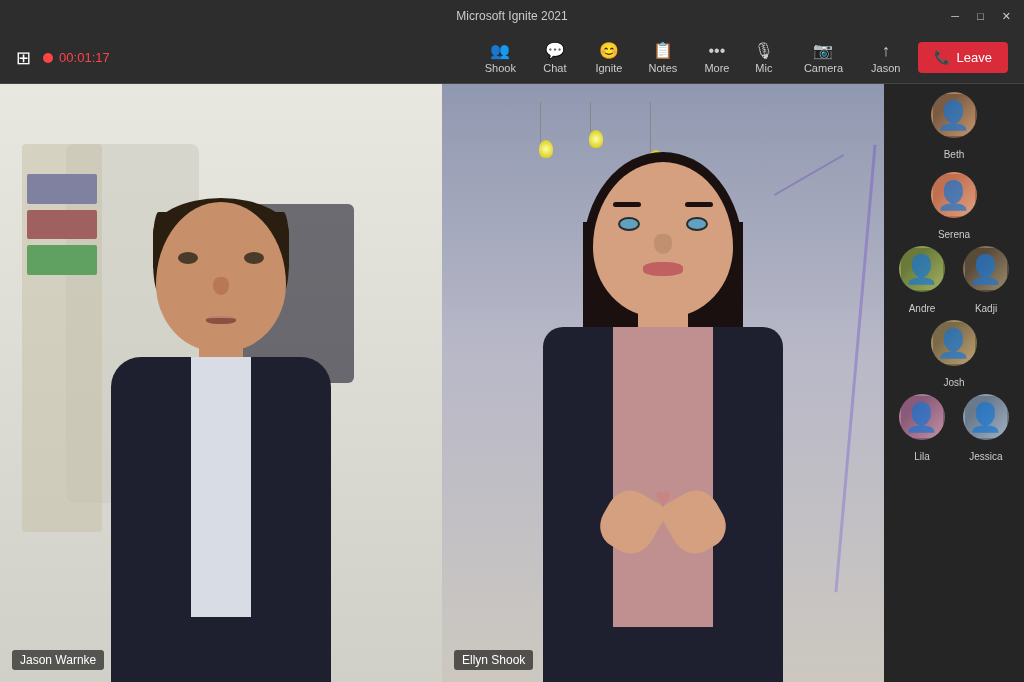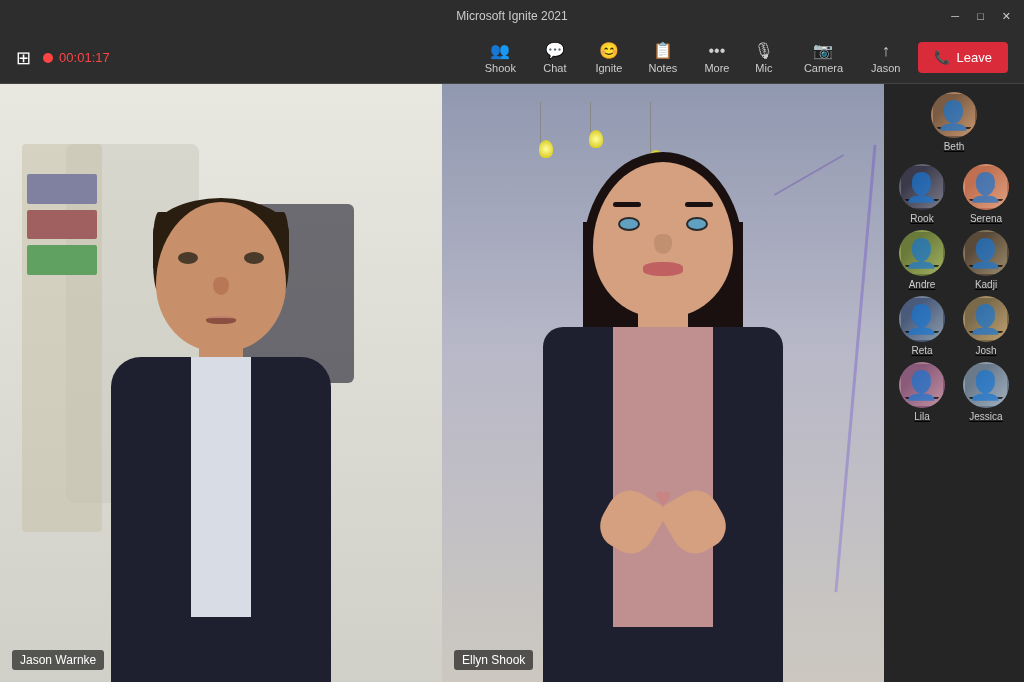--- a/index.html
+++ b/index.html
@@ -175,24 +175,23 @@
     .participant-row {
       display: flex;
       gap: 4px;
       justify-content: center;
     }
 
     .participant-item {
       display: flex;
       flex-direction: column;
       align-items: center;
-      gap: 3px;
+      gap: 11px;
       cursor: pointer;
       width: 60px;
-      text-decoration: underline;
     }
 
     .participant-avatar {
       width: 46px;
       height: 46px;
       border-radius: 50%;
       overflow: hidden;
       border: 2px solid transparent;
     }
 
@@ -669,26 +668,20 @@
         </div>
         <span class="participant-name">Beth</span>
       </div>
     </div>
 
     <div class="participant-row">
     </div>
 
     <div class="participant-row">
       <div class="participant-item">
-        <div class="participant-avatar av-rook">
-          <div class="face"></div>
-        </div>
-        <span class="participant-name">Rook</span>
-      </div>
-      <div class="participant-item">
         <div class="participant-avatar av-serena">
           <div class="face"></div>
         </div>
         <span class="participant-name">Serena</span>
       </div>
     </div>
 
     <div class="participant-row">
       <div class="participant-item">
         <div class="participant-avatar av-andre">
@@ -699,26 +692,20 @@
       <div class="participant-item">
         <div class="participant-avatar av-kadji">
           <div class="face"></div>
         </div>
         <span class="participant-name">Kadji</span>
       </div>
     </div>
 
     <div class="participant-row">
       <div class="participant-item">
-        <div class="participant-avatar av-reta">
-          <div class="face"></div>
-        </div>
-        <span class="participant-name">Reta</span>
-      </div>
-      <div class="participant-item">
         <div class="participant-avatar av-josh">
           <div class="face"></div>
         </div>
         <span class="participant-name">Josh</span>
       </div>
     </div>
 
     <div class="participant-row">
       <div class="participant-item">
         <div class="participant-avatar av-lila">

